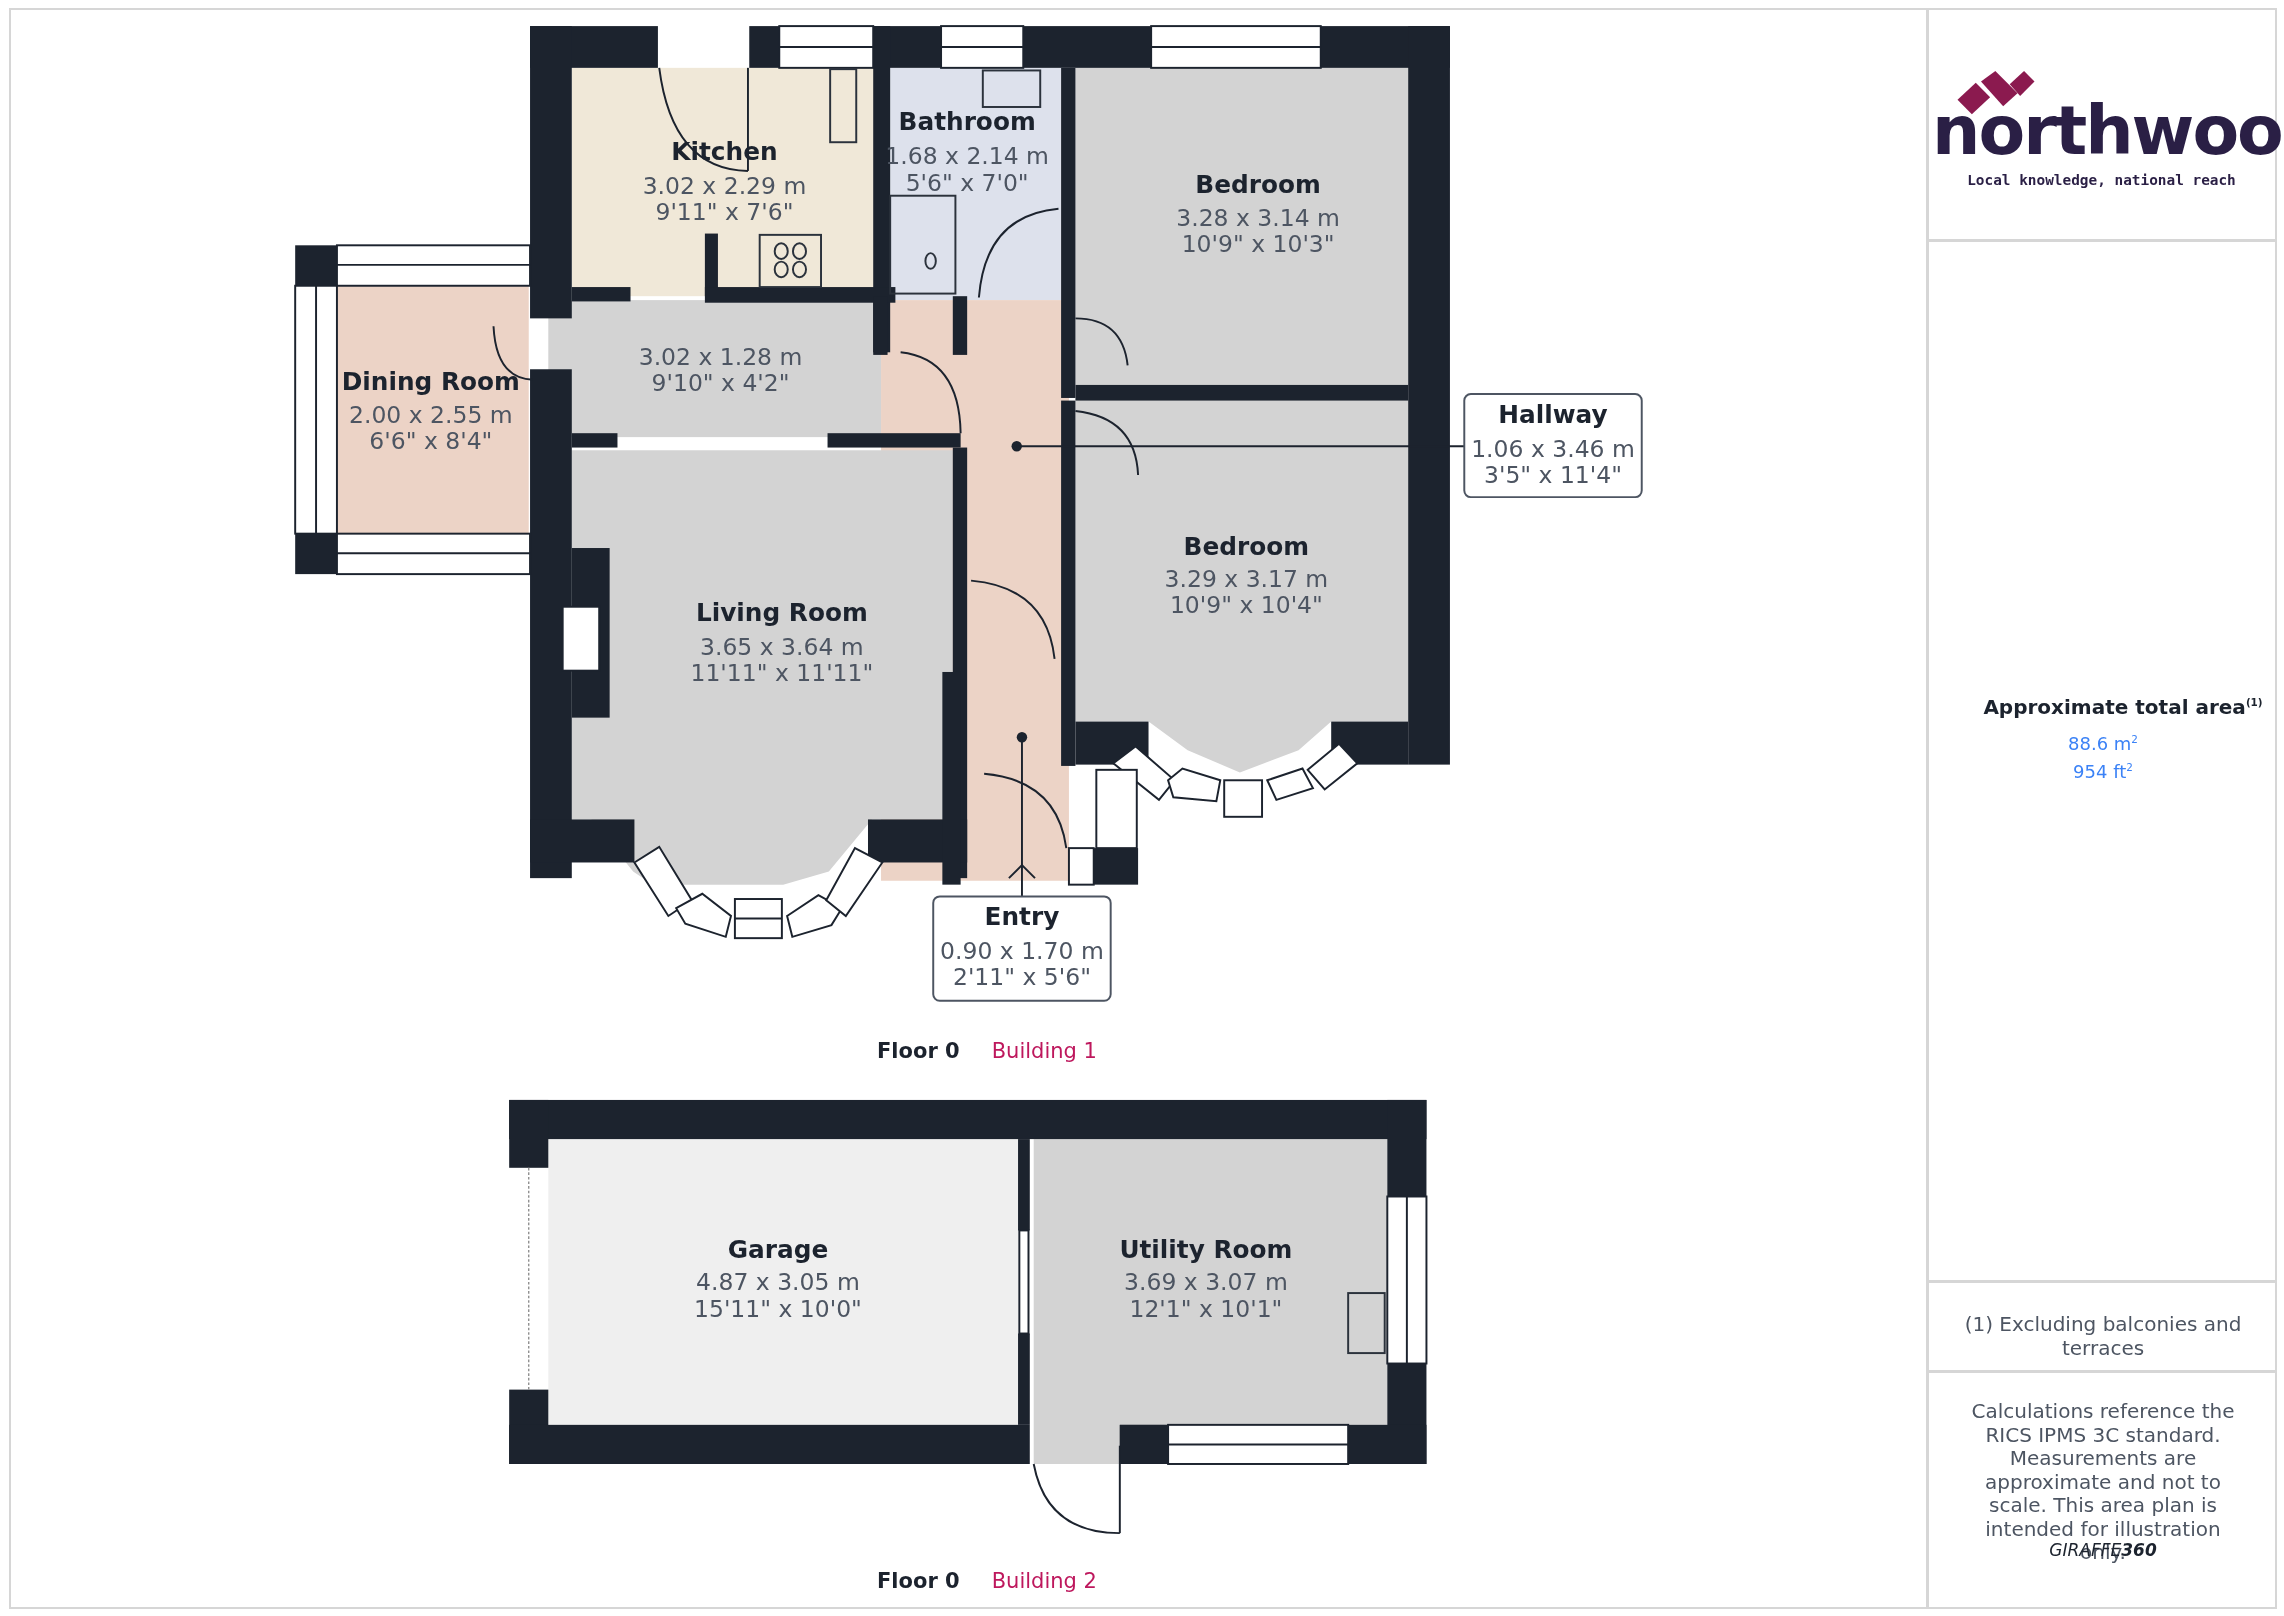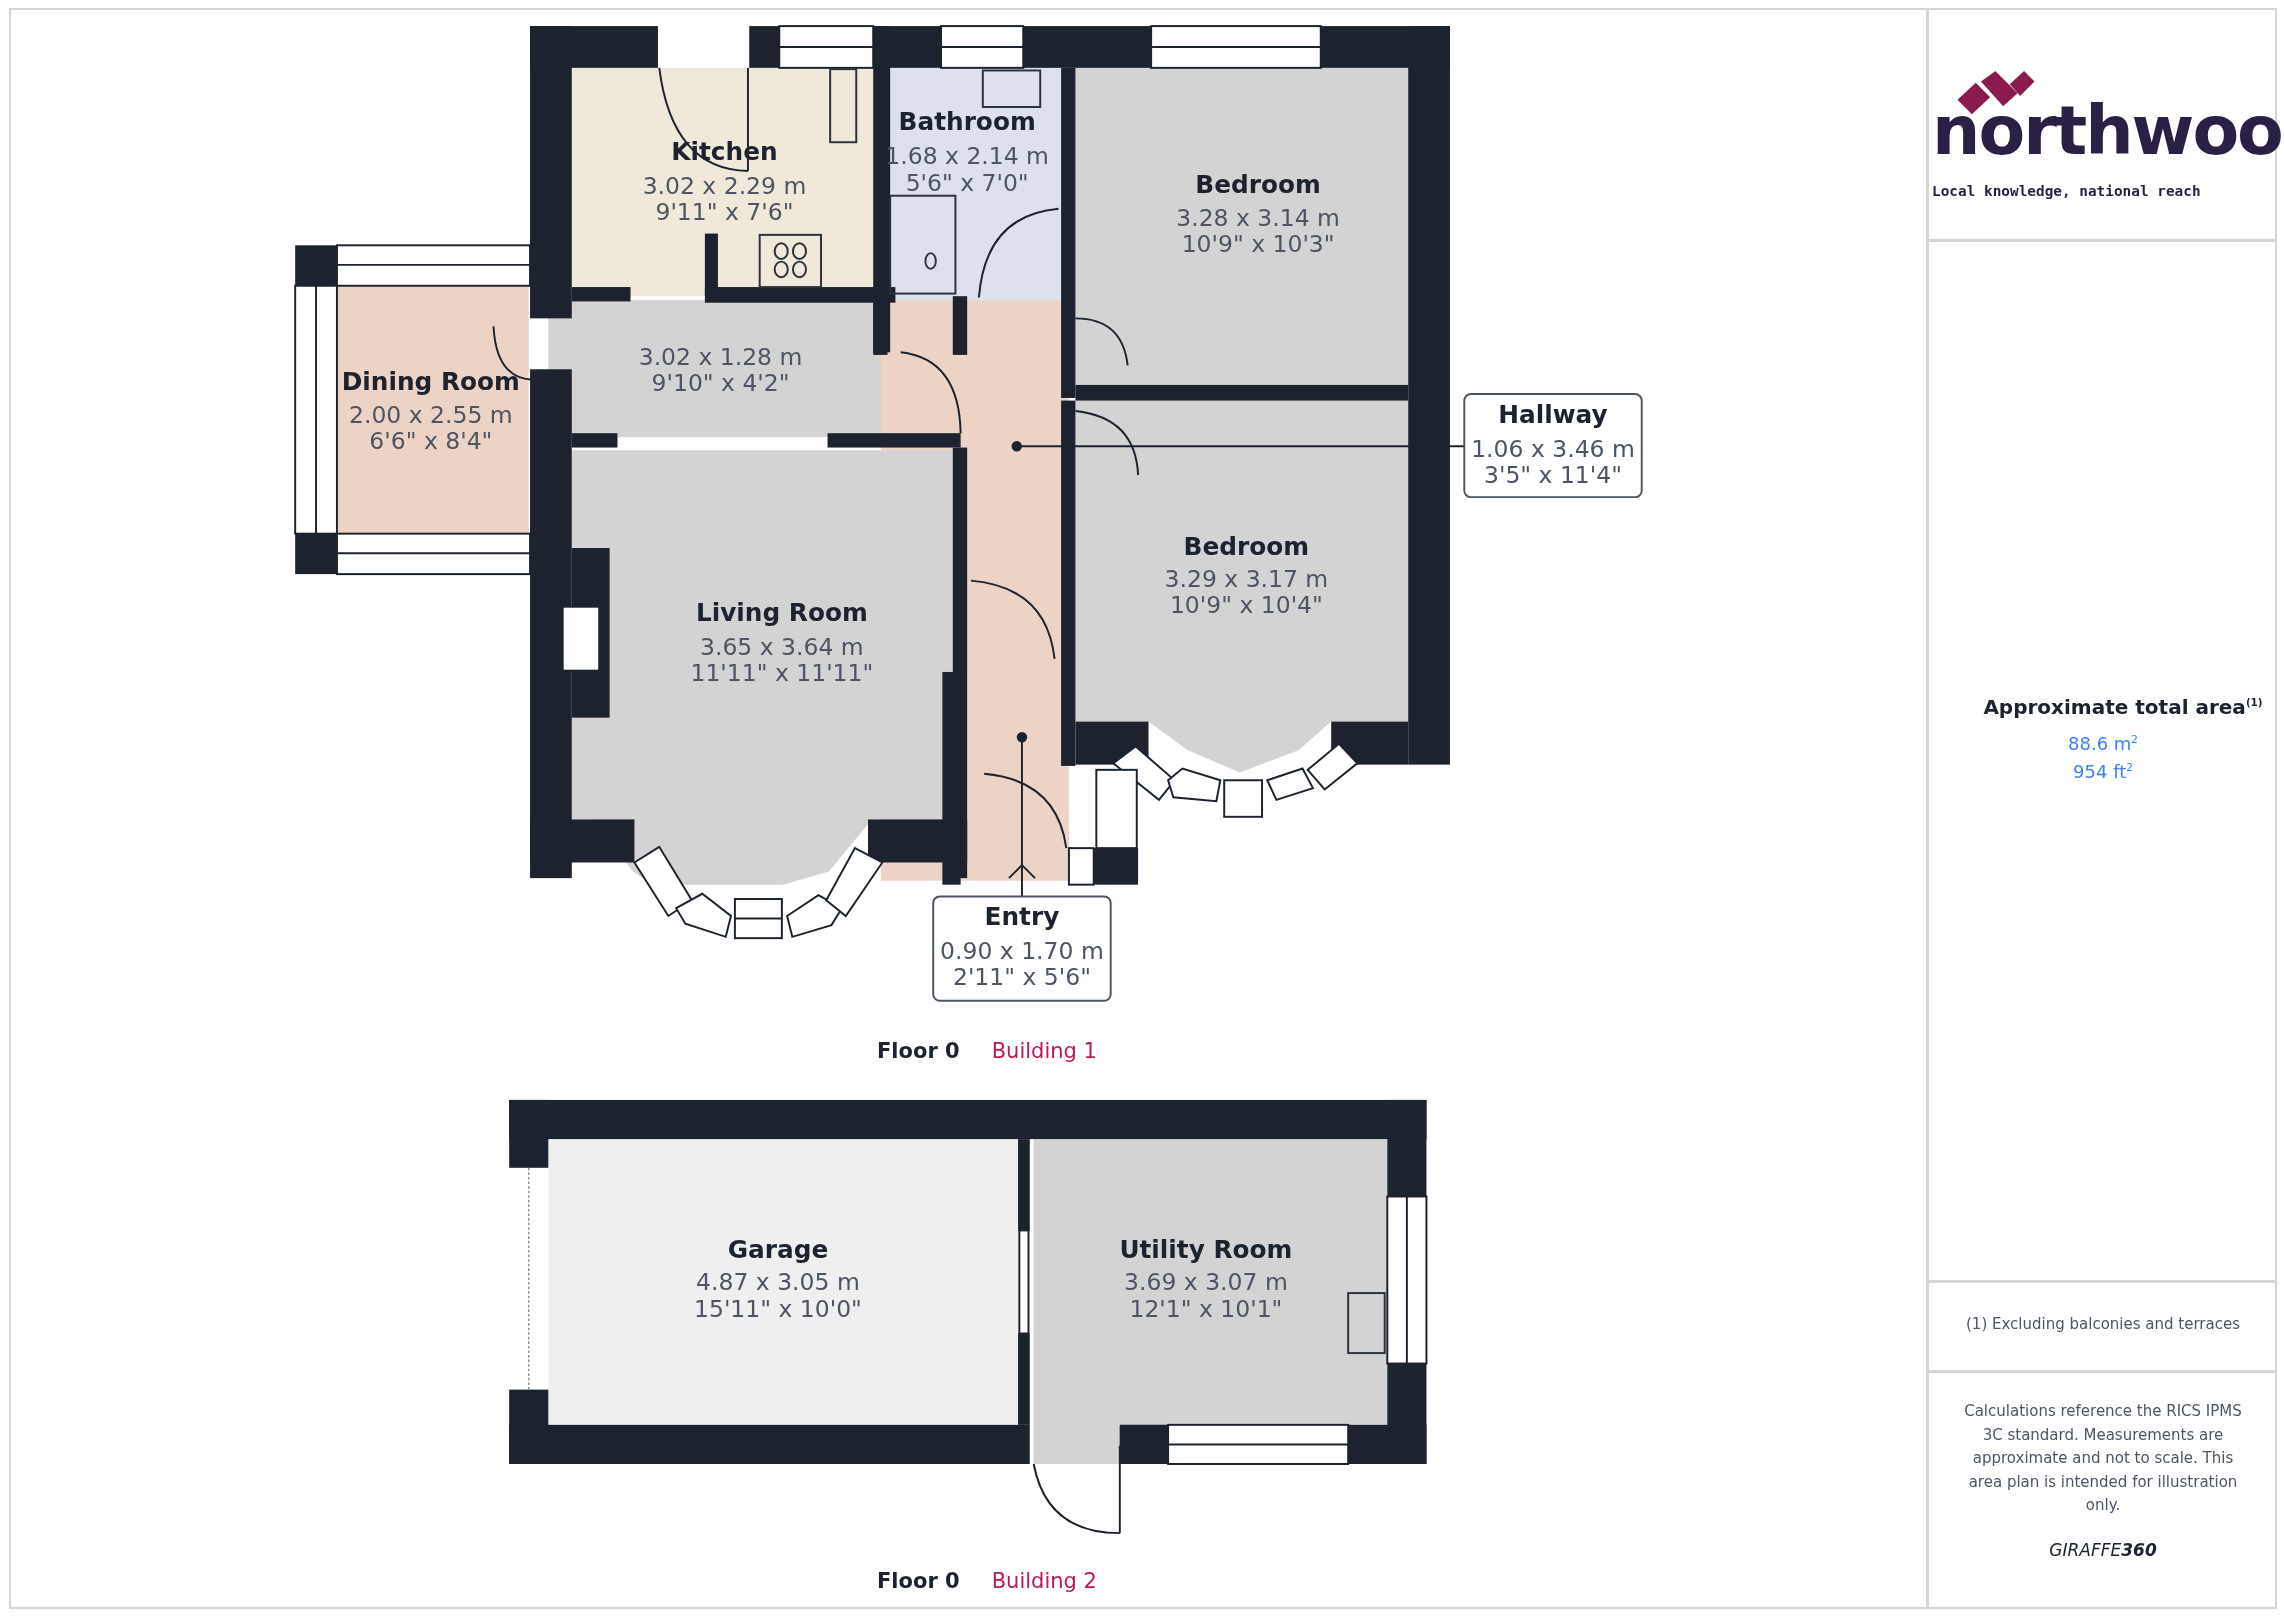--- a/index.html
+++ b/index.html
@@ -13,27 +13,27 @@
   .thin { fill: none; stroke: #1c232e; stroke-width: 3; }
   .fix { fill: none; stroke: #2b323c; stroke-width: 3; }
   .rname { font-family: "DejaVu Sans", sans-serif; font-weight: bold; fill: #1c232e; font-size: 38px; text-anchor: middle; }
   .rdim { font-family: "DejaVu Sans", sans-serif; fill: #4d5562; font-size: 36px; text-anchor: middle; }
   .lbl-box { fill: #ffffff; stroke: #4d5562; stroke-width: 3; }
   .floor-lbl { position: absolute; font-family: "DejaVu Sans", sans-serif; font-size: 21px; white-space: nowrap; }
   .floor-lbl .fl { font-weight: bold; color: #1c232e; margin-right: 32px; }
   .floor-lbl .bl { color: #be185d; }
   .logo { position: absolute; left: 1932px; top: 65px; width: 339px; text-align: right; }
   .logo-word { font-family: "DejaVu Sans", sans-serif; font-weight: bold; font-size: 68px; color: #2a1f45; letter-spacing: -2px; line-height: 1; display: block; text-align: left; padding-left: 0; }
-  .logo-tag { font-family: "DejaVu Sans Mono", monospace; font-weight: bold; font-size: 14.4px; color: #2a1f45; display: block; margin-top: 18px; text-align: left; }
+  .logo-tag { font-family: "DejaVu Sans Mono", monospace; font-weight: bold; font-size: 14.4px; color: #2a1f45; display: block; margin-top: 7px; text-align: center; }
   .area { position: absolute; left: 1929px; top: 695px; width: 348px; text-align: center; }
   .area-title { font-family: "DejaVu Sans", sans-serif; font-weight: bold; font-size: 20px; color: #1c232e; padding-left: 40px; }
   .area-title sup { font-size: 10.4px; }
   .area-val { font-family: "DejaVu Sans", sans-serif; font-size: 18px; color: #3b82f6; margin-top: 14.4px; }
   .area-val sup { font-size: 10.4px; }
-  .note { position: absolute; left: 1929px; width: 348px; text-align: center; font-family: "DejaVu Sans", sans-serif; font-size: 15px; color: #4d5562; line-height: 23.5px; }
+  .note { position: absolute; left: 1929px; width: 348px; text-align: center; font-family: "DejaVu Sans", sans-serif; font-size: 20px; color: #4d5562; line-height: 23.5px; }
   .brand { position: absolute; left: 1929px; top: 1540px; width: 348px; text-align: center; font-family: "DejaVu Sans", sans-serif; font-size: 17px; color: #1c232e; font-style: italic; }
   .brand b { font-weight: bold; }
 </style>
 </head>
 <body>
 
 <div class="frame"></div>
 <div class="side"></div>
 <div class="side-sep" style="top:239px"></div>
 <div class="side-sep" style="top:1280px"></div>

